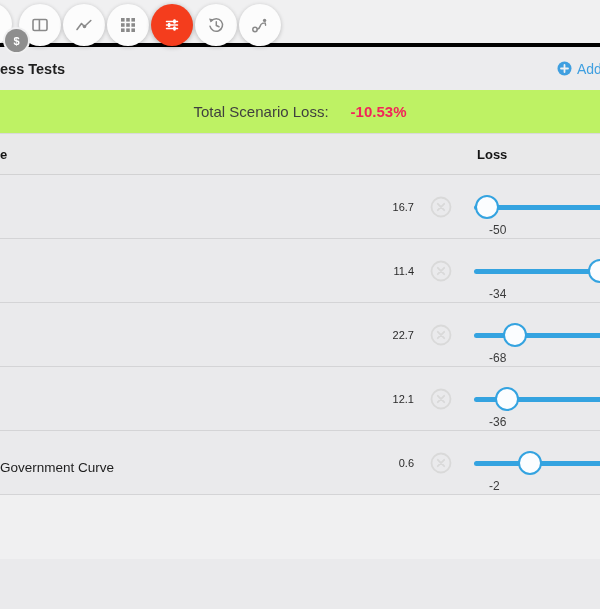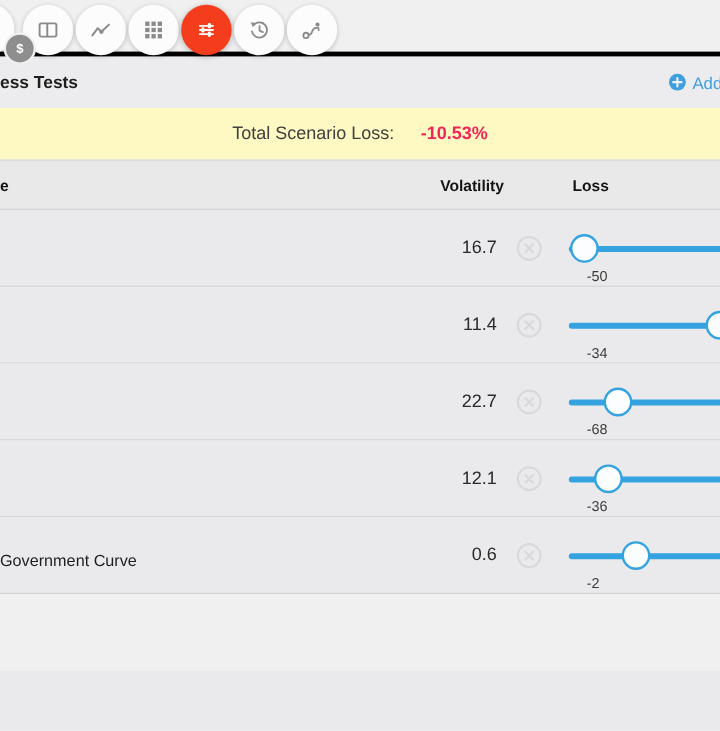--- a/index.html
+++ b/index.html
@@ -34,21 +34,21 @@
     position:absolute;left:0;top:0;height:100%;display:flex;align-items:center;
     font-size:14.5px;font-weight:700;color:#1f1f1f;
   }
   .add-link{
     position:absolute;left:557px;top:0;height:100%;display:flex;align-items:center;gap:5px;
     color:#3f9fe0;font-size:14px;cursor:pointer;white-space:nowrap;
   }
   
   .summary-band{
     position:absolute;top:90px;left:0;right:0;height:43px;
-    background:#fef9c3;display:flex;align-items:center;justify-content:center;gap:10px;
+    background:#bef264;display:flex;align-items:center;justify-content:center;gap:10px;
     font-size:15px;color:#3f3f3f;text-align:center;
   }
   .loss-value{color:#f22559;font-weight:700;margin-left:12px;}
   
   .thead{
     position:absolute;top:133px;left:0;right:0;height:42px;box-sizing:border-box;
     background:#e9e9ea;border-top:1px solid #d9d9da;border-bottom:1px solid #d2d2d3;
     font-weight:700;font-size:13px;color:#141414;
   }
   .h-name{position:absolute;left:0;top:0;height:100%;display:flex;align-items:center;}
@@ -59,21 +59,21 @@
     position:relative;height:64px;box-sizing:border-box;
     background:#eaeaec;border-bottom:1px solid #d4d4d6;
   }
   .r-name{
     position:absolute;left:0;top:5px;height:100%;display:flex;align-items:center;
     font-size:13.5px;color:#1e1e1e;white-space:nowrap;
   }
   .r-vol{
     position:absolute;left:330px;width:84px;top:0;height:100%;
     display:flex;align-items:center;justify-content:flex-end;
-    font-size:15px;color:#2a2a2a;
+    font-size:11px;color:#2a2a2a;
   }
   .r-remove{position:absolute;left:430px;top:21px;width:22px;height:22px;cursor:default;}
   .slider{position:absolute;left:474px;top:20px;width:146px;height:26px;}
   .track{position:absolute;left:0;right:0;top:10px;height:5px;background:#34a3e0;border-radius:3px;}
   .thumb{
     position:absolute;top:0;width:24px;height:24px;border-radius:50%;box-sizing:border-box;
     background:#fbfdff;border:2px solid #34a3e0;transform:translateX(-50%);cursor:pointer;
   }
   .s-label{position:absolute;left:15px;top:28px;font-size:12px;color:#3c3c3c;}
   .footer-band{position:absolute;top:559px;left:0;right:0;height:50px;background:#eaeaec;}
@@ -175,21 +175,20 @@
   </div>
 </div>
 
 <div class="summary-band">
   <span>Total Scenario Loss:</span>
   <span class="loss-value">-10.53%</span>
 </div>
 
 <div class="thead">
   <div class="h-name">e</div>
-  <div class="h-vol">Volatility</div>
   <div class="h-loss">Loss</div>
 </div>
 
 <div class="rows">
 
   <div class="row">
     <div class="r-name"></div>
     <div class="r-vol">16.7</div>
     <div class="r-remove">
       <svg width="22" height="22" viewBox="0 0 22 22">

